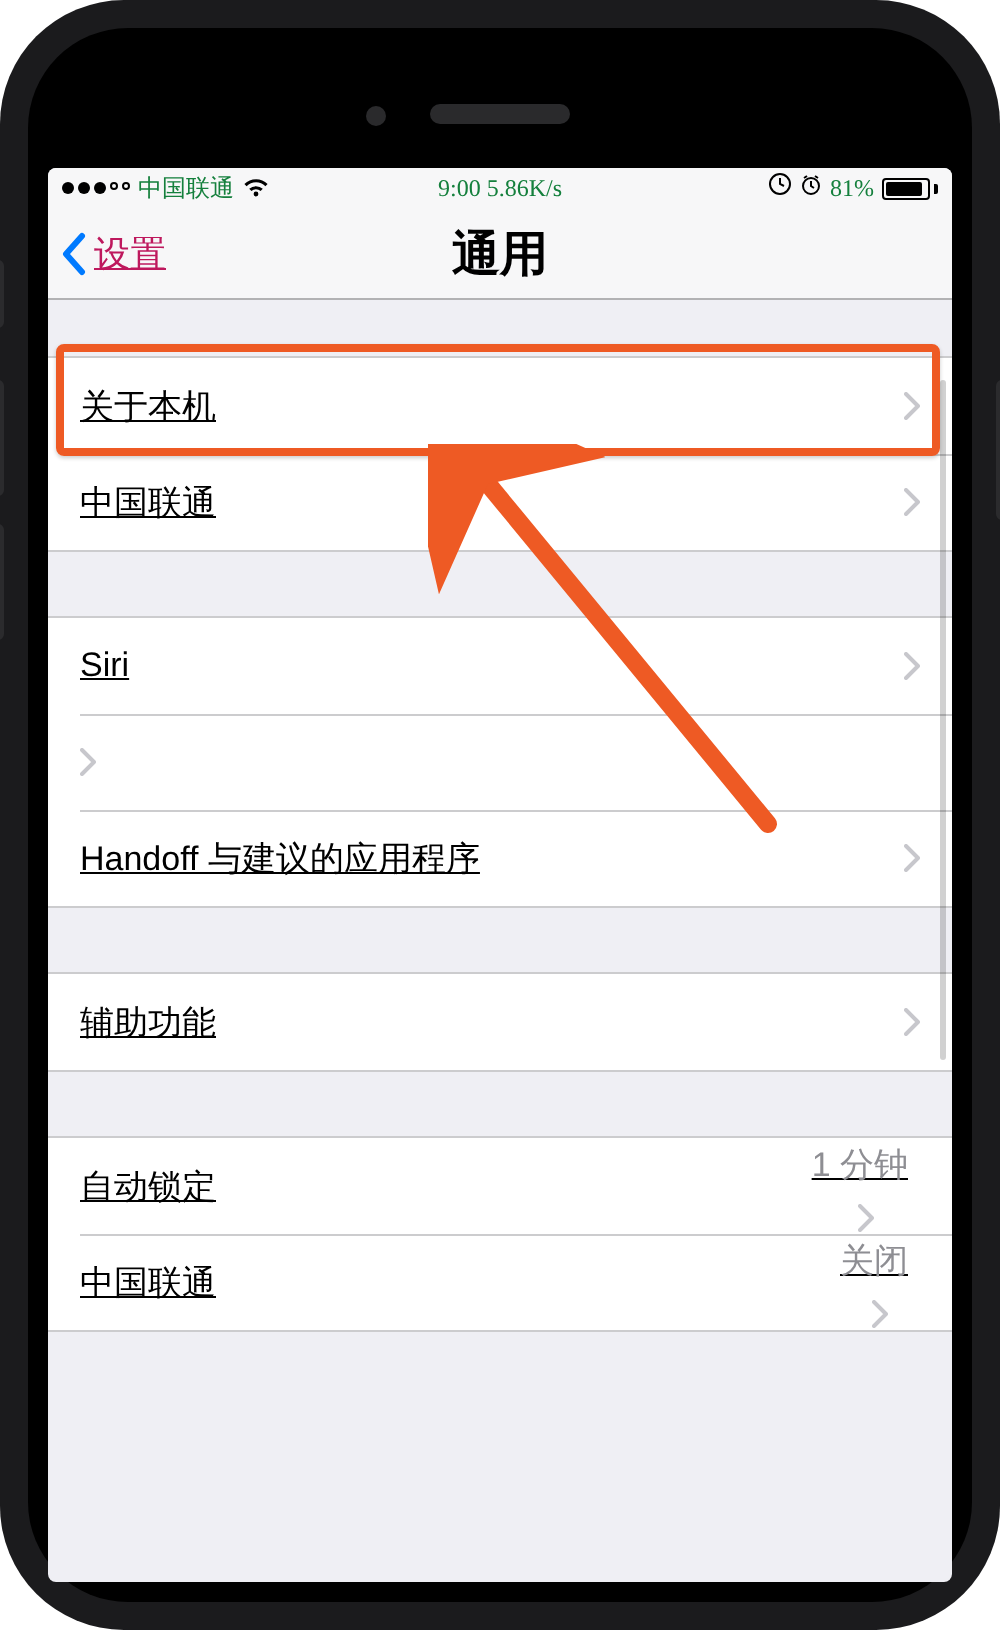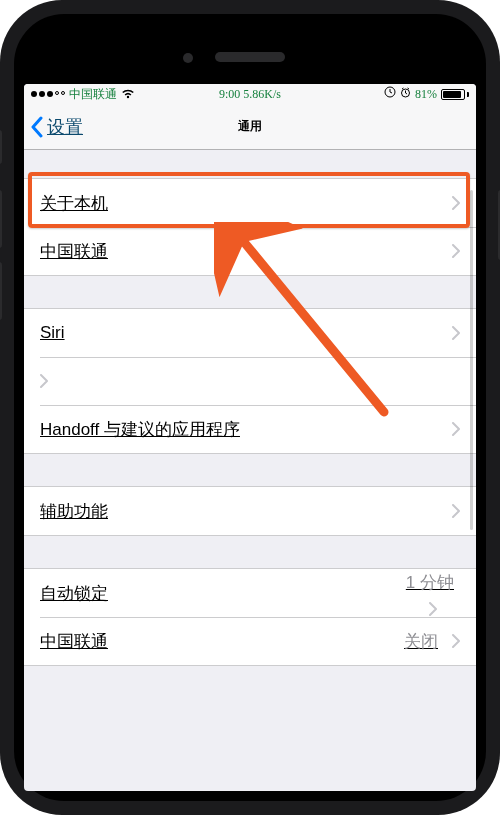--- a/index.html
+++ b/index.html
@@ -63,25 +63,25 @@
   .battery-fill { position:absolute; left:1px; top:1px; bottom:1px; background:#000; border-radius:1px; }
   .battery-cap { width:2px; height:5px; background:#000; border-radius:0 1px 1px 0; }
 
   
   .navbar {
     height: 46px; background:#f7f7f8;
     border-bottom: 1px solid #b2b2b4;
     position: relative;
     display:flex; align-items:center; justify-content:center;
   }
-  .navbar-title { font-size:12px; font-weight:600; color:#000; }
+  .navbar-title { font-size:24px; font-weight:600; color:#000; }
   .back {
     position:absolute; left:6px; top:0; bottom:0;
     display:flex; align-items:center; gap:4px;
-    color:#0c4a6e; font-size:18px;text-decoration:underline;
+    color:#be185d; font-size:18px;text-decoration:underline;
   }
   .back svg { display:block; }
 
   
   .content { position:absolute; top:66px; left:0; right:0; bottom:0; overflow:hidden; }
   .group { margin-top: 32px; background:#fff; border-top:1px solid #ccccce; border-bottom:1px solid #ccccce; }
   .group:first-child { margin-top:28px; }
   .row {
     position:relative; height:48px; padding:0 16px;
     display:flex; align-items:center; justify-content:space-between;
@@ -235,21 +235,21 @@
               <span class="value">1 分钟</span>
               <span class="chevron">
                   <svg width="8" height="14" viewBox="0 0 8 14">
                     <path d="M1 1l6 6-6 6" stroke="#c7c7cc" stroke-width="2" fill="none" stroke-linecap="round" stroke-linejoin="round"></path>
                   </svg>
                 </span>
             </span>
           </div>
           <div class="row">
             <span>中国联通</span>
-            <span style="display:flex;align-items:center;gap:8px;">
+            <span style="display:flex;align-items:center;gap:8px;flex-direction:column;">
               <span class="value">关闭</span>
               <span class="chevron">
                   <svg width="8" height="14" viewBox="0 0 8 14">
                     <path d="M1 1l6 6-6 6" stroke="#c7c7cc" stroke-width="2" fill="none" stroke-linecap="round" stroke-linejoin="round"></path>
                   </svg>
                 </span>
             </span>
           </div>
         </div>
 

